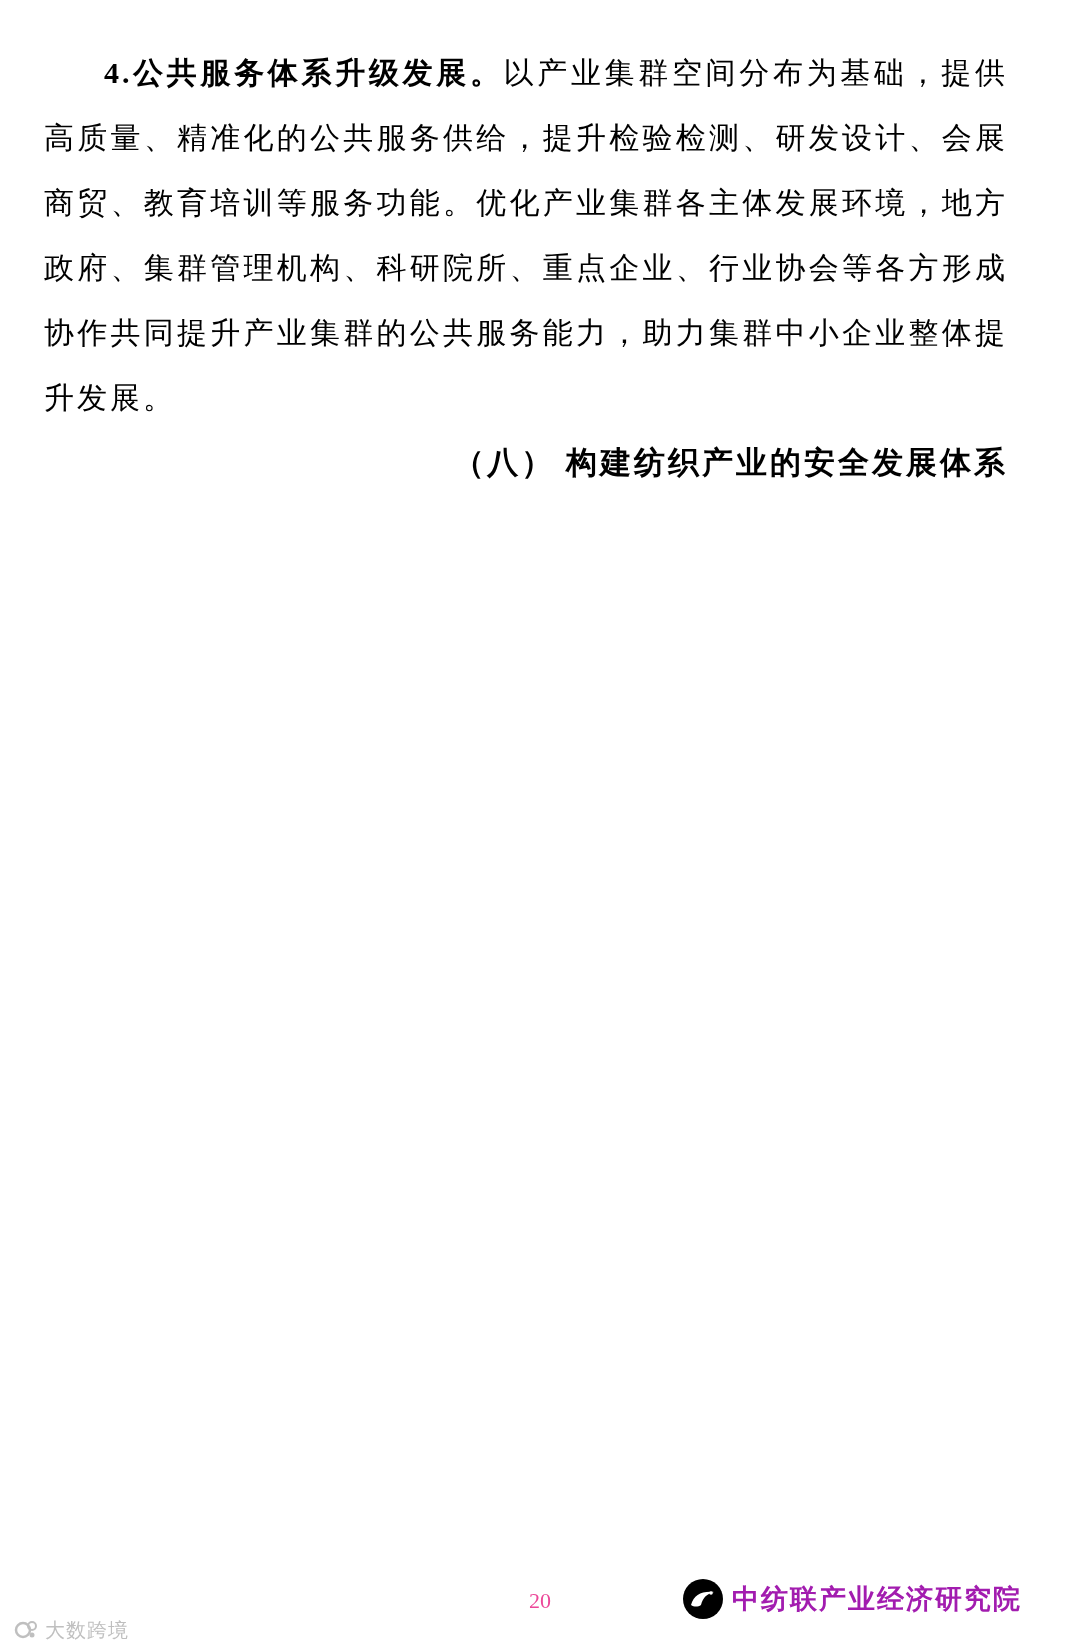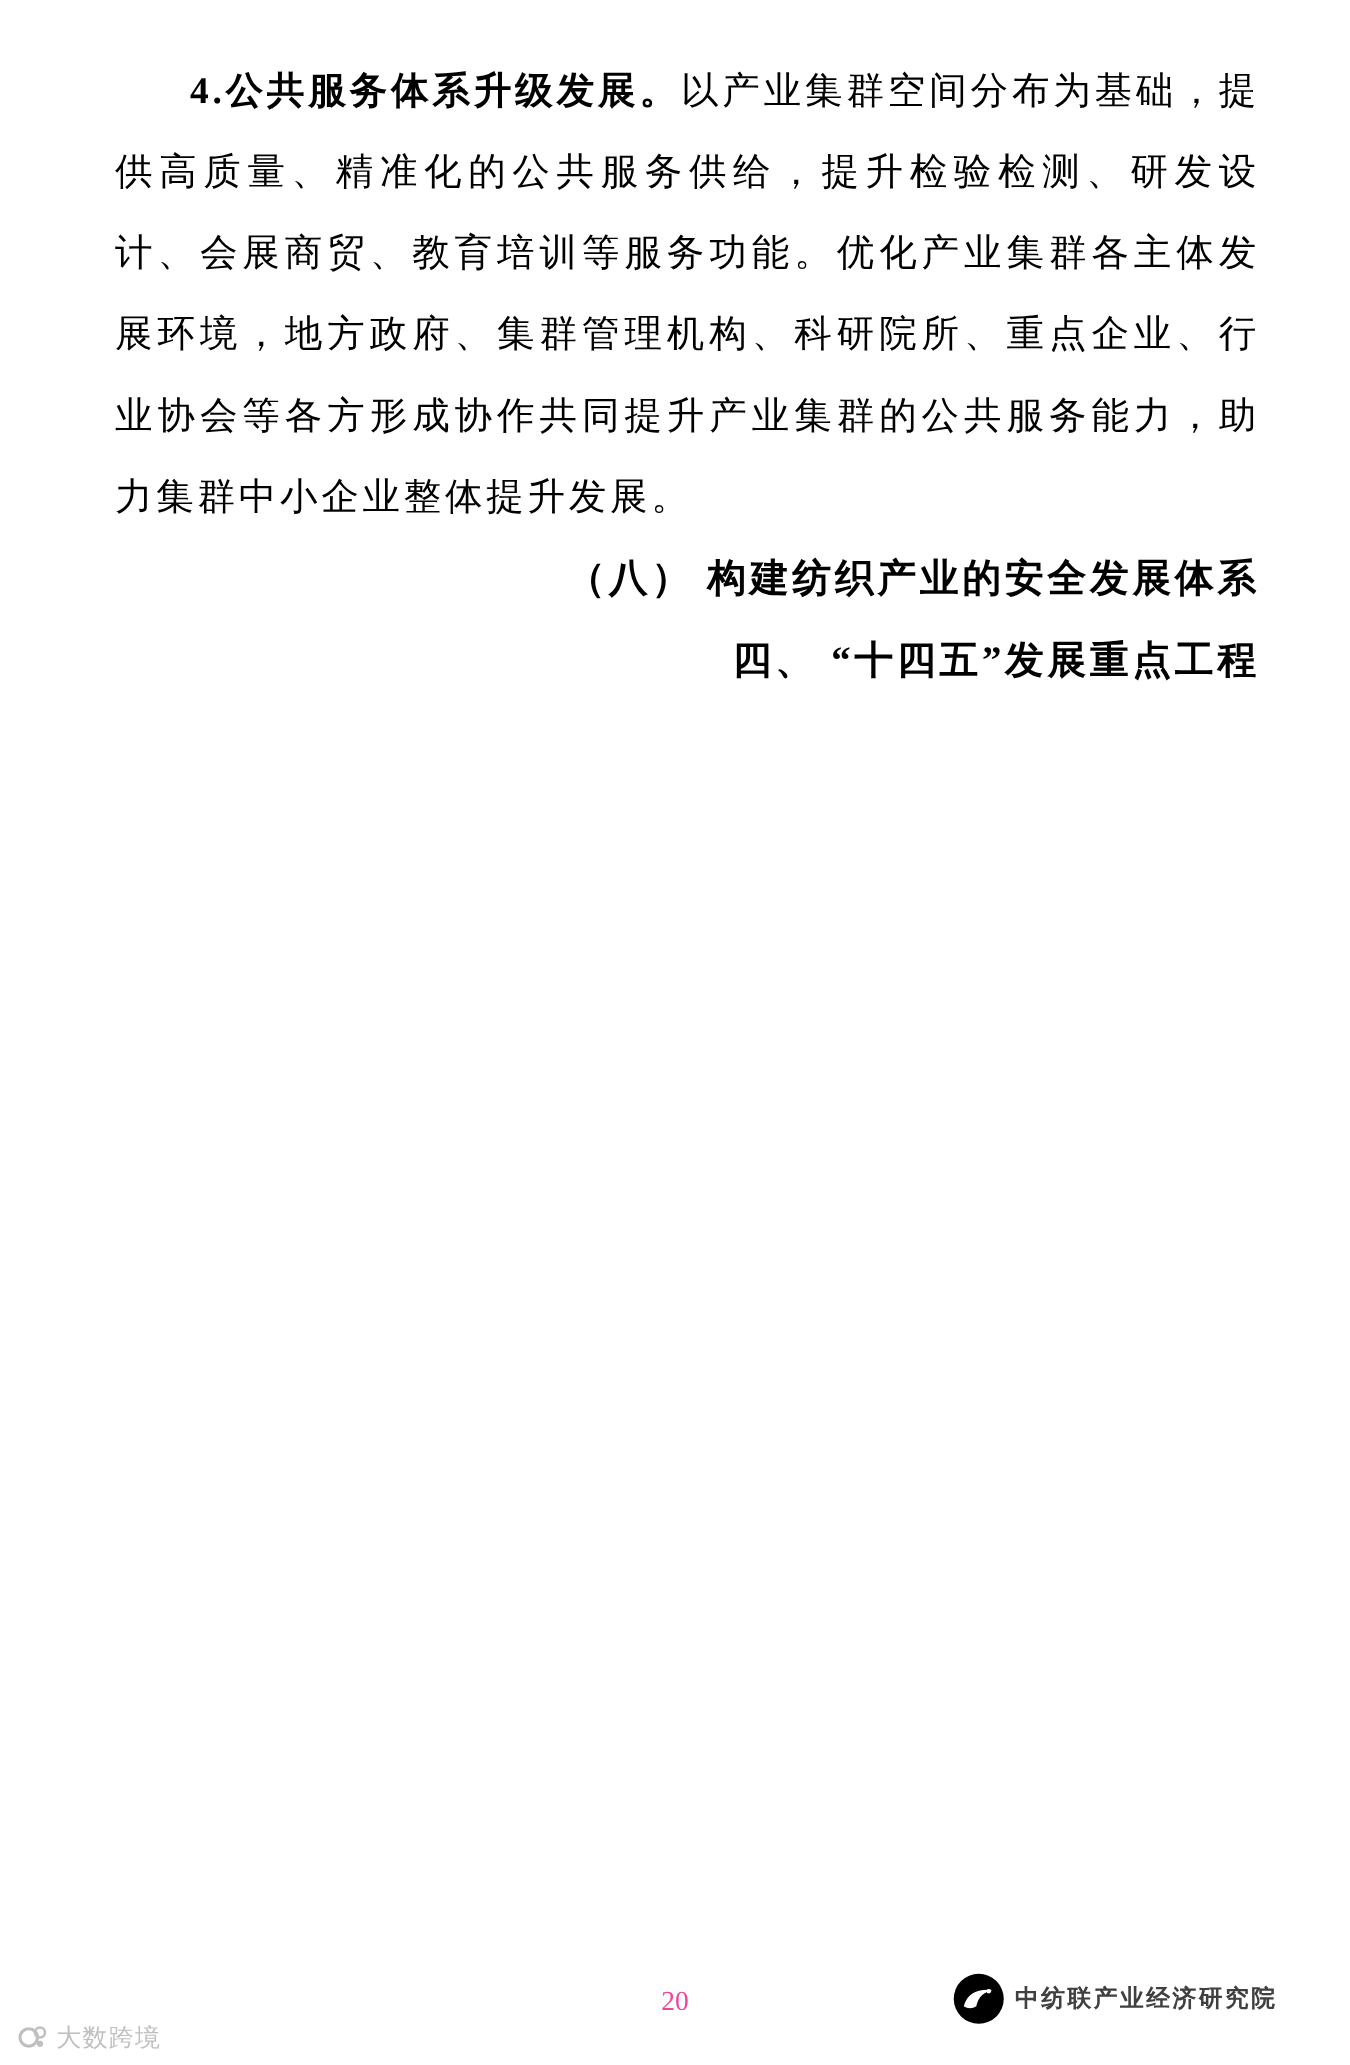--- a/index.html
+++ b/index.html
@@ -9,21 +9,21 @@
   }
   body {
     width: 1080px;
     height: 1652px;
     position: relative;
     overflow: hidden;
     font-family: "Liberation Serif", "DejaVu Serif", serif;
     color: #000000;
   }
   .doc {
-    padding: 40px 72px 0 92px;
+    padding: 40px 72px 0 44px;
   }
   .para {
     margin: 0;
     font-size: 30px;
     line-height: 65px;
     letter-spacing: 3px;
     text-align: justify;
     text-justify: inter-ideograph;
     word-break: break-all;
     text-indent: 2em;
@@ -60,24 +60,24 @@
     white-space: nowrap;
   }
   .org-logo .logo-circle {
     width: 42px;
     height: 42px;
     display: inline-flex;
     align-items: center;
     justify-content: center;
   }
   .org-logo .logo-text {
-    font-size: 19px;
+    font-size: 27px;
     font-weight: 700;
     letter-spacing: 2px;
-    color: #404040;
+    color: #a21caf;
     font-family: "Liberation Serif", "DejaVu Serif", serif;
   }
   .watermark {
     position: absolute;
     left: 14px;
     bottom: 8px;
     display: flex;
     align-items: flex-start;
     gap: 5px;
     color: #b5b5b5;
@@ -89,21 +89,20 @@
   .watermark svg {
     display: block;
   }
 </style>
 </head>
 <body>
 
 <div class="doc">
     <p class="para"><span class="lead">4.公共服务体系升级发展。</span><span>以产业集群空间分布为基础，提供高质量、精准化的公共服务供给，提升检验检测、研发设计、会展商贸、教育培训等服务功能。优化产业集群各主体发展环境，地方政府、集群管理机构、科研院所、重点企业、行业协会等各方形成协作共同提升产业集群的公共服务能力，助力集群中小企业整体提升发展。</span></p>
     <div class="heading">（八）  构建纺织产业的安全发展体系</div>
-    <div class="heading">四、 “十四五”发展重点工程</div>
   </div>
 
 <div class="footer-pagenum">20</div>
 
 <div class="org-logo">
   <span class="logo-circle">
     <svg width="42" height="42" viewBox="0 0 42 42">
       <circle cx="21" cy="21" r="20" fill="#000000"></circle>
       <path d="M9 27 C12 17 19 13 32 14 C25 16 21 19 19 27 C16 29 12 29 9 27 Z" fill="#ffffff"></path>
       <circle cx="29" cy="15" r="1.8" fill="#ffffff"></circle>

